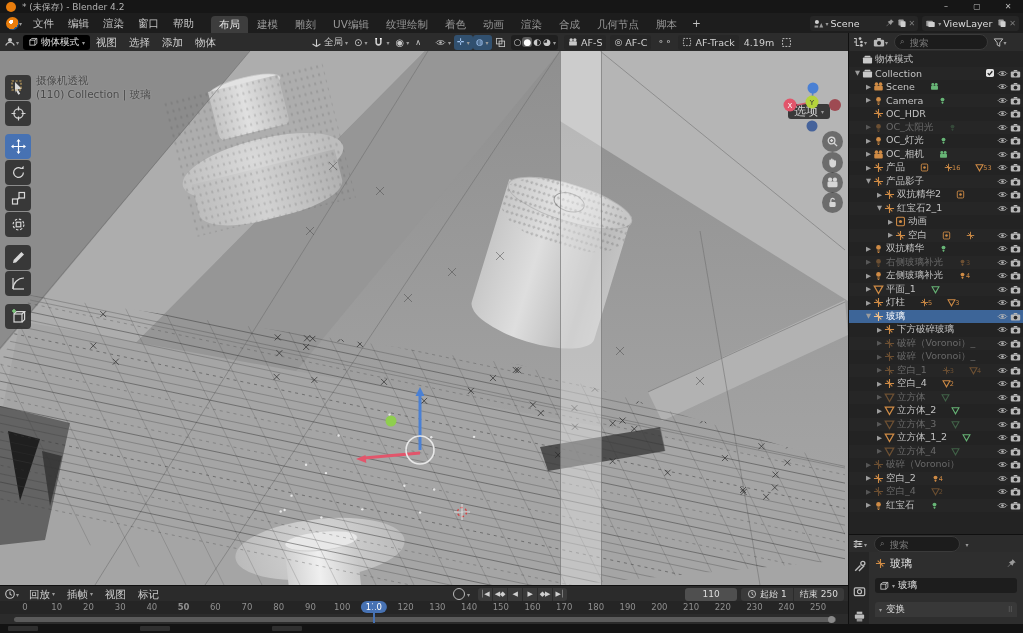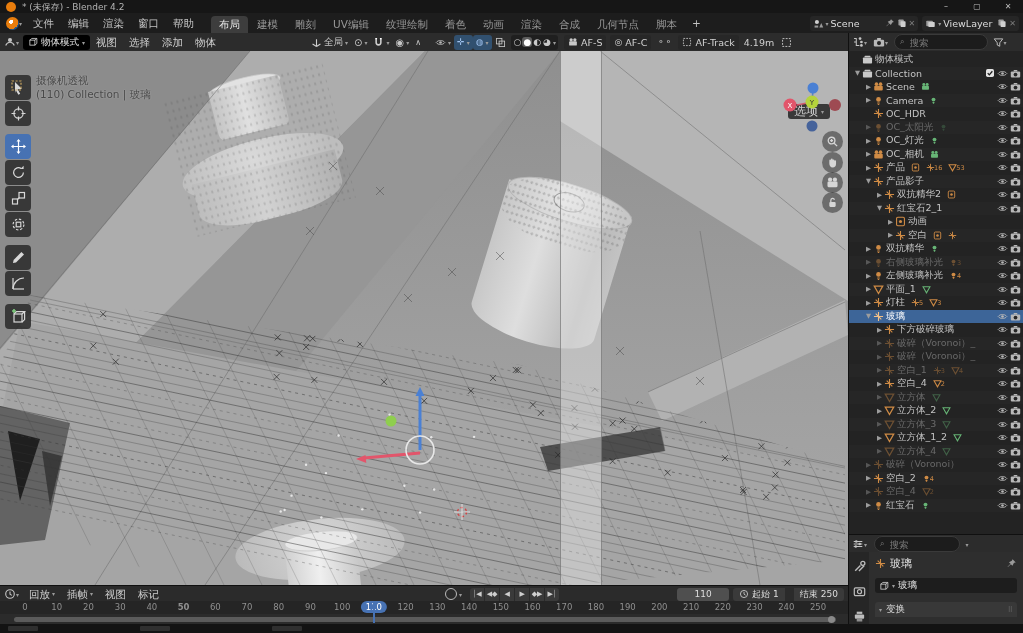--- a/index.html
+++ b/index.html
@@ -51,21 +51,21 @@
   
   .navbtn{position:absolute;width:21px;height:21px;border-radius:50%;background:#3c3c3c99;display:flex;align-items:center;justify-content:center;}
   
   #outliner{left:848px;top:51px;width:175px;height:483px;background:#232323;border-left:1px solid #101010;overflow:hidden;}
   .orow{display:flex;align-items:center;height:13.5px;padding-right:3px;font-size:9.5px;color:#c4c4c4;white-space:nowrap;}
   .orow.zebra{background:#262626;}
   .orow.sel{background:#3d6598;color:#ffffff;}
   .orow .lbl{margin-left:2px;}
   .dimwrap{display:flex;align-items:center;opacity:.42;}
   .arrow{width:9px;font-size:6.5px;color:#9d9d9d;text-align:center;flex:none;}
-  .badge{display:flex;align-items:flex-end;margin-left:6px;}
+  .badge{display:flex;align-items:flex-end;margin-left:15px;}
   .badge .sub{font-size:6.5px;margin-left:-1px;color:#cf8b45;}
   .spacer{flex:1;}
   .vistoggle{flex:none;margin-left:2px;}
   
   #prophead{left:848px;top:534px;width:175px;height:18px;border-left:1px solid #101010;border-top:1px solid #101010;}
   #properties{left:848px;top:552px;width:175px;height:72px;background:#2e2e2e;border-left:1px solid #101010;overflow:hidden;}
   #proptabs{position:absolute;left:0;top:0;width:20px;height:72px;background:#262626;}
   .ptab{position:absolute;left:2px;width:16px;height:16px;display:flex;align-items:center;justify-content:center;}
   .propfield{display:flex;align-items:center;gap:3px;background:#1d1d1d;border-radius:3px;height:15px;padding:0 4px;color:#e2e2e2;}
   .panelhead{display:flex;align-items:center;gap:4px;background:#383838;border-radius:3px 3px 0 0;height:15px;padding:0 4px;color:#d8d8d8;}
@@ -1666,21 +1666,21 @@
       <div class="tlbtn">◀◆</div>
       <div class="tlbtn">◀</div>
       <div class="tlbtn">▶</div>
       <div class="tlbtn">◆▶</div>
       <div class="tlbtn" style="border-radius:0 3px 3px 0;">▶⏐</div>
     </div>
     <div style="width:118px;"></div>
     <div class="tlfield" style="background:#4f4f4f;width:40px;justify-content:center;">
       <span>110</span>
     </div>
-    <div class="row" style="margin-left:4px;gap:8px;">
+    <div class="row" style="margin-left:4px;gap:0;">
       <div class="tlfield" style="border-radius:3px 0 0 3px;">
         <svg class="ic" width="10" height="10">
             <use href="#i-clockv"></use>
           </svg>
         <span>起始</span>
         <span>1</span>
       </div>
       <div class="tlfield" style="border-radius:0 3px 3px 0;margin-left:1px;margin-right:4px;">
         <span>结束</span>
         <span>250</span>

